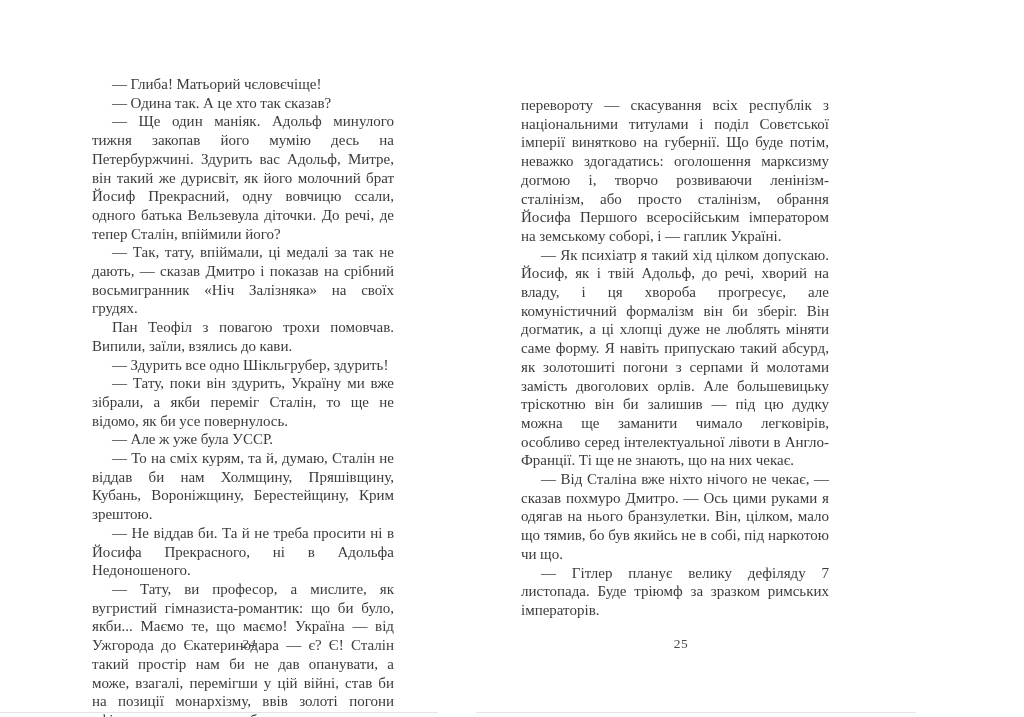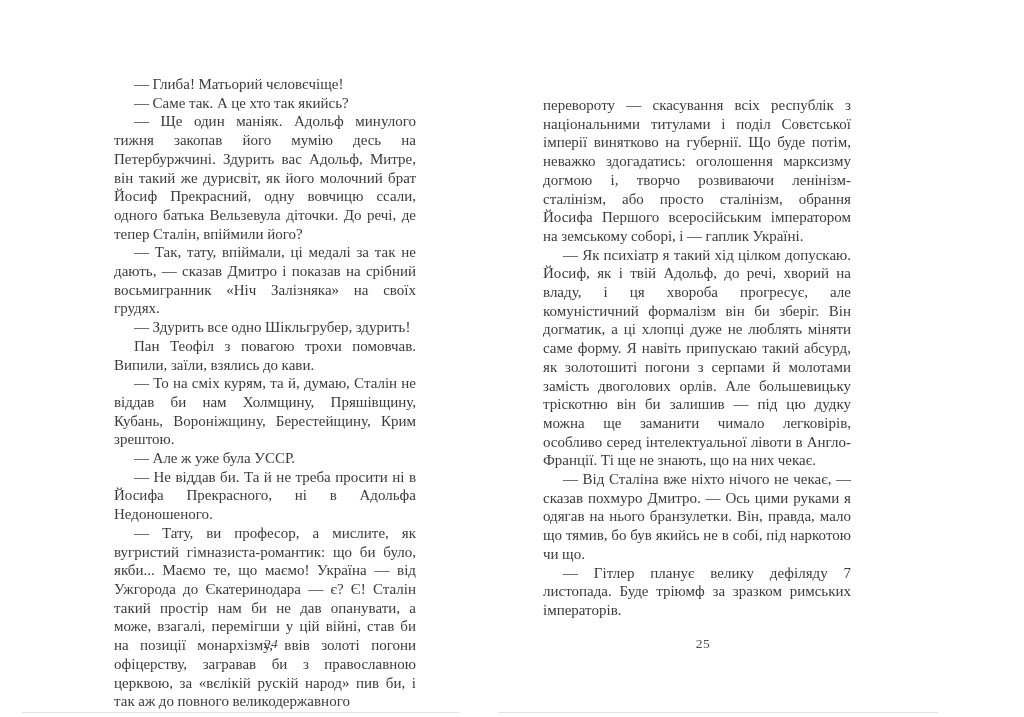--- a/index.html
+++ b/index.html
@@ -9,21 +9,20 @@
     height: 717px;
     background: #ffffff;
     font-family: "Liberation Serif", "DejaVu Serif", serif;
     overflow: hidden;
   }
   .spread {
     position: relative;
     width: 916px;
     height: 717px;
     display: flex;
-    padding-left: 22px;
   }
   .page {
     position: relative;
     width: 512px;
     height: 717px;
     background: #ffffff;
     box-sizing: border-box;
   }
   
   .page--left::after {
@@ -77,36 +76,37 @@
   .page--right .page-number { left: 75px; right: 87px; }
 </style>
 </head>
 <body>
 
 <div class="spread">
 
   <section class="page page--left">
     <div class="page-body" id="left-page-body">
         <p class="para">— Глиба! Матьорий чєловєчіще!</p>
-        <p class="para">— Саме так. А це хто так якийсь?</p>
+        <p class="para">— Одина так. А це хто так сказав?</p>
         <p class="para">— Ще один маніяк. Адольф минулого тижня закопав його мумію десь на Петербуржчині. Здурить вас Адольф, Митре, він такий же дурисвіт, як його молочний брат Йосиф Прекрасний, одну вовчицю ссали, одного батька Вельзевула діточки. До речі, де тепер Сталін, впіймили його?</p>
         <p class="para">— Так, тату, впіймали, ці медалі за так не дають, — сказав Дмитро і показав на срібний восьмигранник «Ніч Залізняка» на своїх грудях.</p>
+        <p class="para">Пан Теофіл з повагою трохи помовчав. Випили, заїли, взялись до кави.</p>
         <p class="para">— Здурить все одно Шікльгрубер, здурить!</p>
-        <p class="para">Пан Теофіл з повагою трохи помовчав. Випили, заїли, взялись до кави.</p>
+        <p class="para">— Тату, поки він здурить, Україну ми вже зібрали, а якби переміг Сталін, то ще не відомо, як би усе повернулось.</p>
+        <p class="para">— Але ж уже була УССР.</p>
         <p class="para">— То на сміх курям, та й, думаю, Сталін не віддав би нам Холмщину, Пряшівщину, Кубань, Вороніжщину, Берестейщину, Крим зрештою.</p>
-        <p class="para">— Але ж уже була УССР.</p>
         <p class="para">— Не віддав би. Та й не треба просити ні в Йосифа Прекрасного, ні в Адольфа Недоношеного.</p>
         <p class="para">— Тату, ви професор, а мислите, як вугристий гімназиста-романтик: що би було, якби... Маємо те, що маємо! Україна — від Ужгорода до Єкатеринодара — є? Є! Сталін такий простір нам би не дав опанувати, а може, взагалі, перемігши у цій війні, став би на позиції монархізму, ввів золоті погони офіцерству, загравав би з православною церквою, за «вєлікій рускій народ» пив би, і так аж до повного великодержавного</p>
       </div>
     <div class="page-number">24</div>
   </section>
 
   <section class="page page--right">
     <div class="page-body" id="right-page-body">
         <p class="para no-indent">перевороту — скасування всіх республік з національними титулами і поділ Совєтської імперії винятково на губернії. Що буде потім, неважко здогадатись: оголошення марксизму догмою і, творчо розвиваючи ленінізм-сталінізм, або просто сталінізм, обрання Йосифа Першого всеросійським імператором на земському соборі, і — гаплик Україні.</p>
         <p class="para">— Як психіатр я такий хід цілком допускаю. Йосиф, як і твій Адольф, до речі, хворий на владу, і ця хвороба прогресує, але комуністичний формалізм він би зберіг. Він догматик, а ці хлопці дуже не люблять міняти саме форму. Я навіть припускаю такий абсурд, як золотошиті погони з серпами й молотами замість двоголових орлів. Але большевицьку тріскотню він би залишив — під цю дудку можна ще заманити чимало легковірів, особливо серед інтелектуальної лівоти в Англо-Франції. Ті ще не знають, що на них чекає.</p>
-        <p class="para">— Від Сталіна вже ніхто нічого не чекає, — сказав похмуро Дмитро. — Ось цими руками я одягав на нього бранзулетки. Він, правда, мало що тямив, бо був якийсь не в собі, під наркотою чи що.</p>
+        <p class="para">— Від Сталіна вже ніхто нічого не чекає, — сказав похмуро Дмитро. — Ось цими руками я одягав на нього бранзулетки. Він, цілком, мало що тямив, бо був якийсь не в собі, під наркотою чи що.</p>
         <p class="para">— Гітлер планує велику дефіляду 7 листопада. Буде тріюмф за зразком римських імператорів.</p>
       </div>
     <div class="page-number">25</div>
   </section>
 
 </div>
 
 </body></html>

